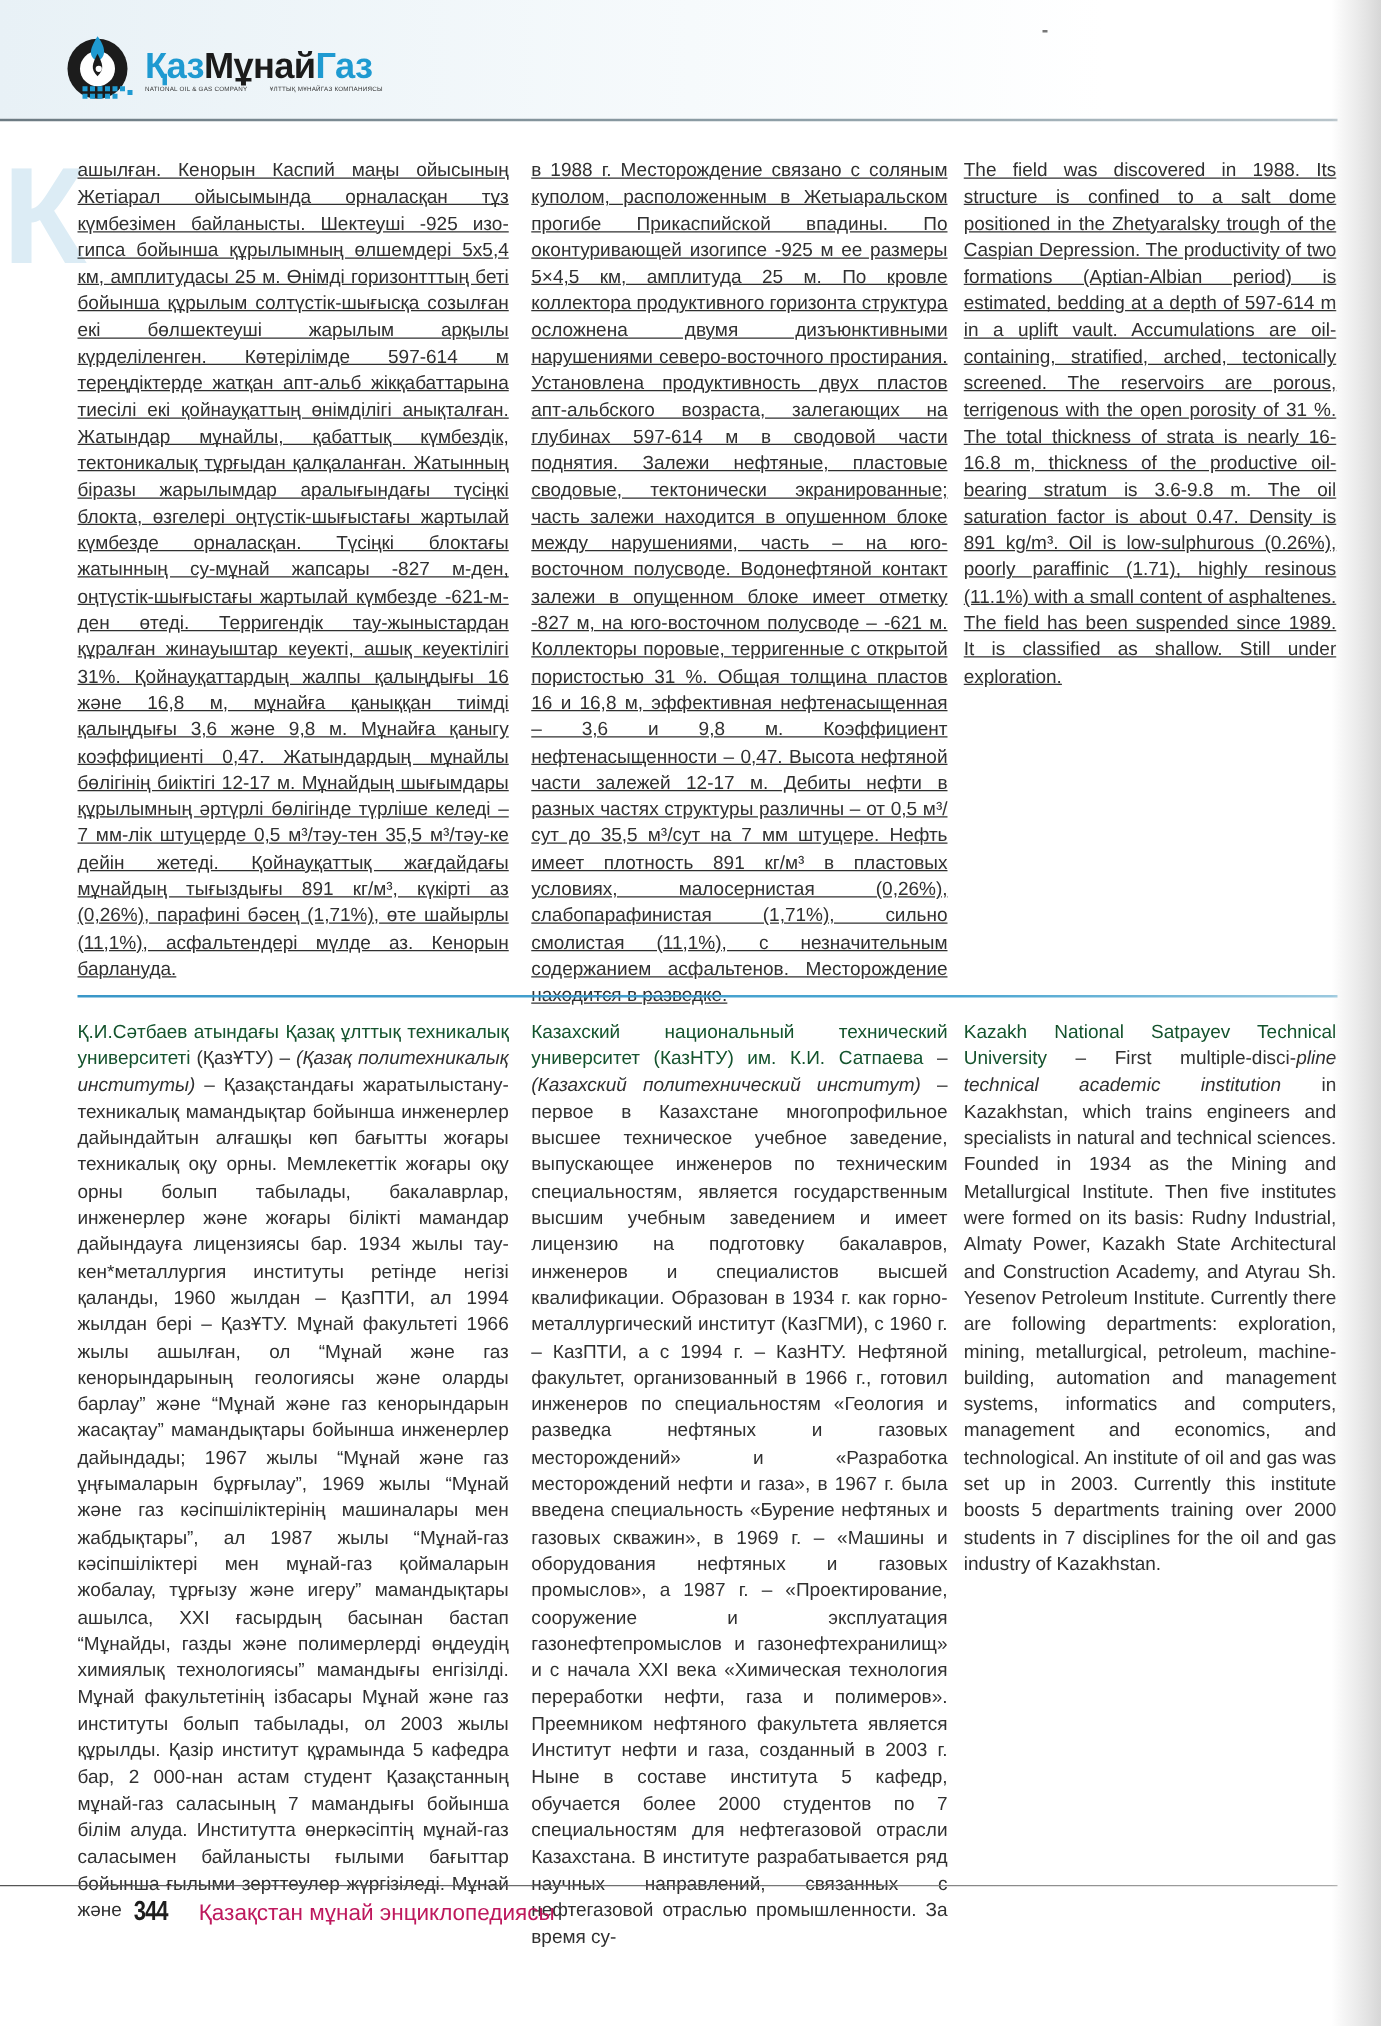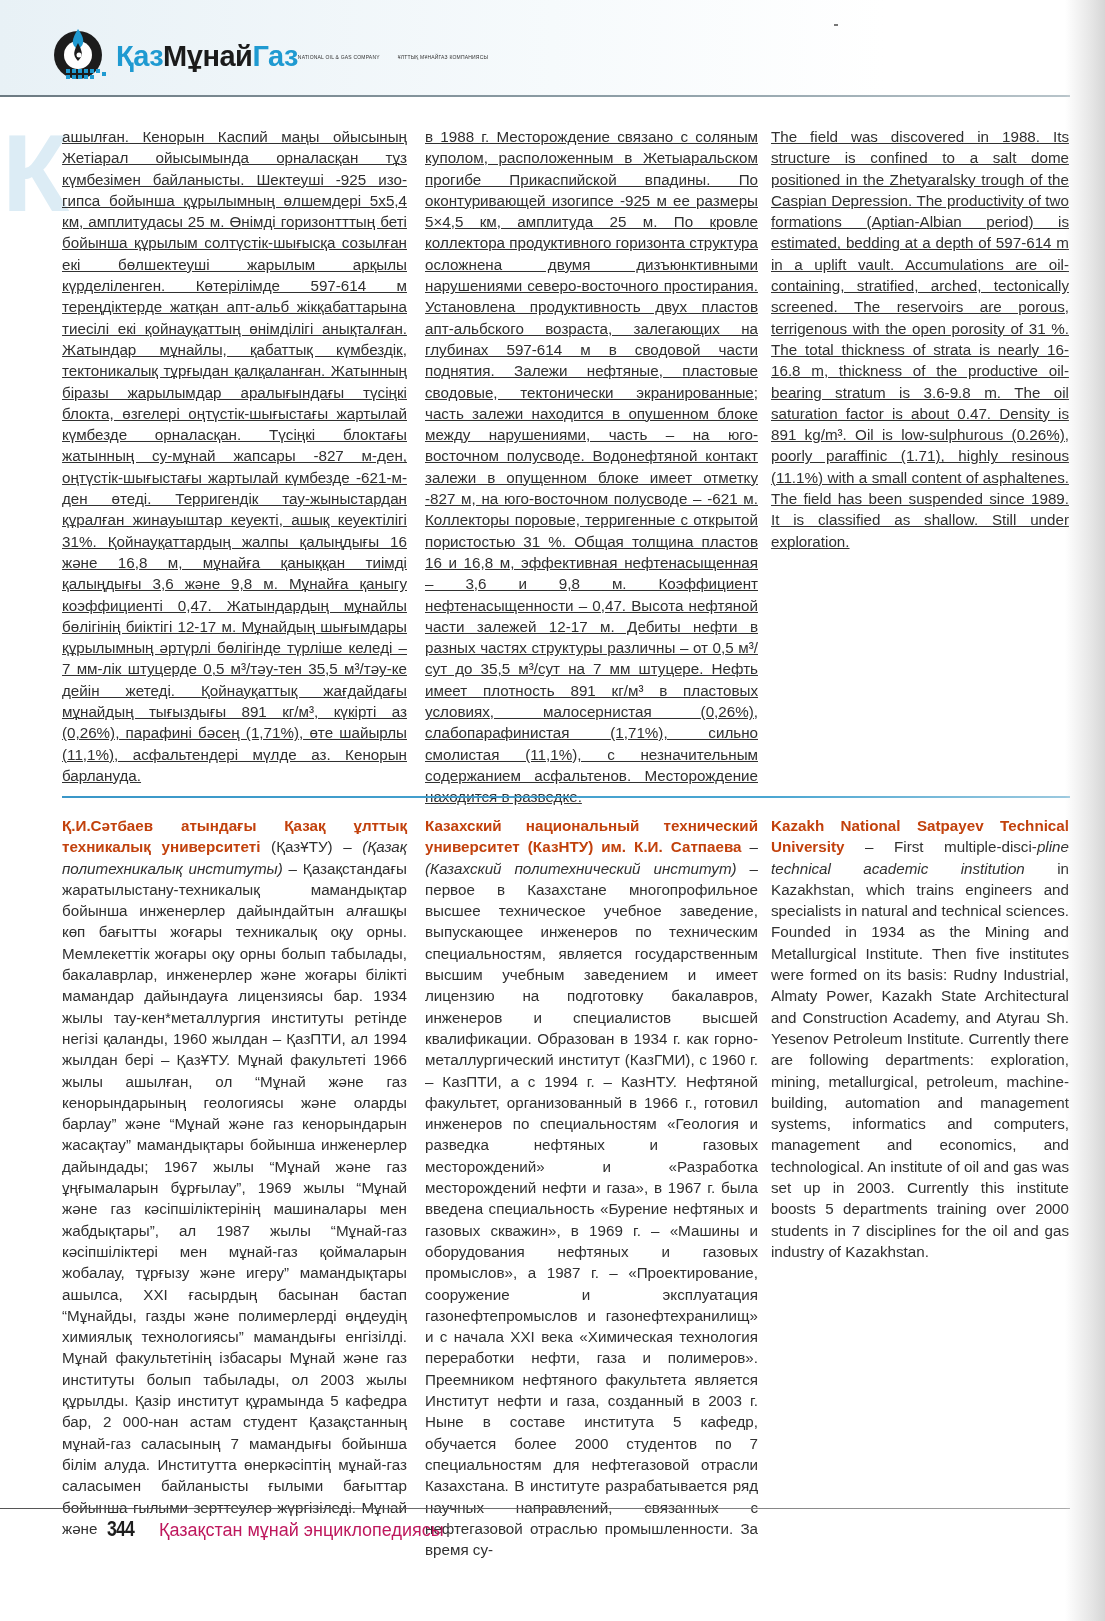--- a/index.html
+++ b/index.html
@@ -16,21 +16,21 @@
   .header-band {
     position: absolute; left: 0; top: 0; width: 1105px; height: 95px;
     background: linear-gradient(to right, #e8f1f6, #f6fafc 50%, #ffffff 80%);
   }
   .header-rule {
     position: absolute; left: 0; top: 95px; width: 1070px; height: 2px;
     background: linear-gradient(to right, #6c7a82, #8fa0a8 60%, #b8c4ca);
   }
   .logo { position: absolute; left: 50px; top: 25px; display: flex; align-items: center; }
   .logo-mark { width: 60px; height: 62px; position: relative; }
-  .logo-text { margin-left: 6px; display: flex; flex-direction: row; align-items: center; }
+  .logo-text { margin-left: 6px; display: flex; flex-direction: column; }
   .logo-name { font-size: 29px; font-weight: bold; letter-spacing: -0.5px; line-height: 30px; }
   .logo-name .blue { color: #1f9ad1; }
   .logo-name .dark { color: #1b1b1b; }
   .logo-sub { display: flex; gap: 18px; font-size: 5px; color: #333; margin-top: 1px; letter-spacing: 0.2px; }
   .top-dot { position: absolute; left: 834px; top: 24px; width: 4px; height: 2px; background: #777; }
 
   .dropcap {
     position: absolute; left: 2px; top: 118px; font-size: 110px; font-weight: bold;
     color: #dcecf5; line-height: 1; font-family: "Liberation Sans", sans-serif;
   }
@@ -40,21 +40,21 @@
   .c1 { left: 62px; width: 345px; }
   .c2 { left: 425px; width: 333px; }
   .c3 { left: 771px; width: 298px; }
   .top { top: 126px; text-decoration: underline; }
   .bottom { top: 815px; }
 
   .divider {
     position: absolute; left: 62px; top: 796px; width: 1008px; height: 2px;
     background: linear-gradient(to right, #3a97c8, #4aa6d2 70%, #9bc9df);
   }
-  b.head { font-weight: bold; color: #c2410c; }
+  b.head { font-weight: normal; color: #14532d; }
   i { font-style: italic; }
 
   .footer-rule {
     position: absolute; left: 0; top: 1508px; width: 1070px; height: 1px;
     background: linear-gradient(to right, #555, #777 60%, #aaa);
   }
   .footer { position: absolute; left: 60px; top: 1516px; display: flex; align-items: baseline; gap: 14px; margin-left: 47px; }
   .page-number { font-size: 22px; font-weight: bold; color: #1e1e1e; letter-spacing: -1px; transform: scaleX(0.8); transform-origin: left; display: inline-block; width: 38px; }
   .book-title { font-size: 18px; color: #be185d; }
 </style>

